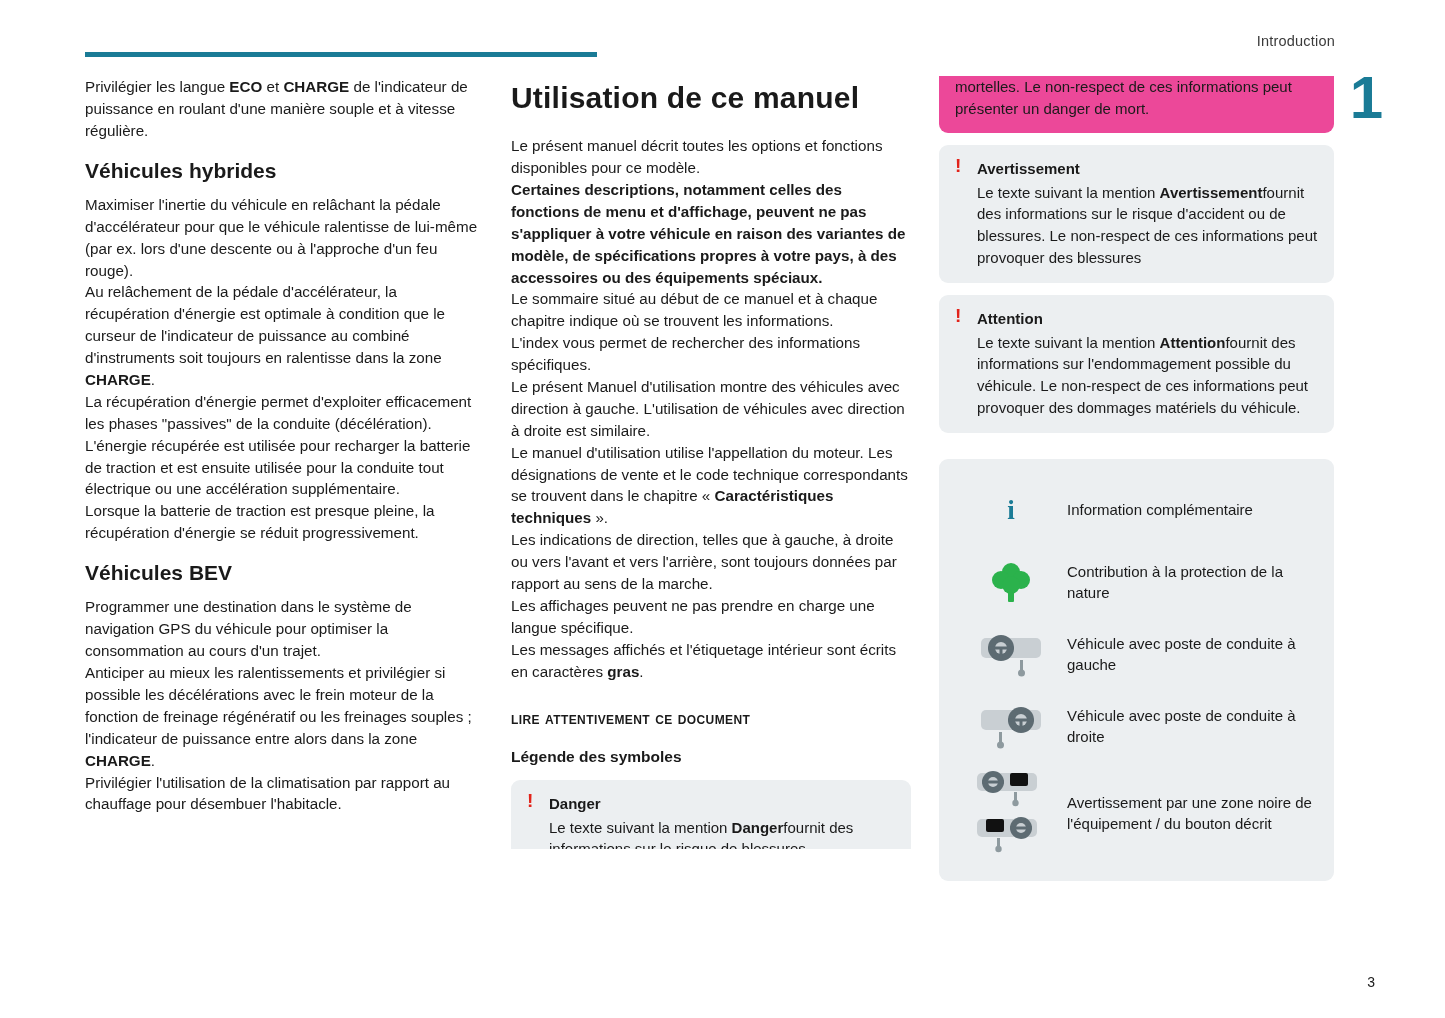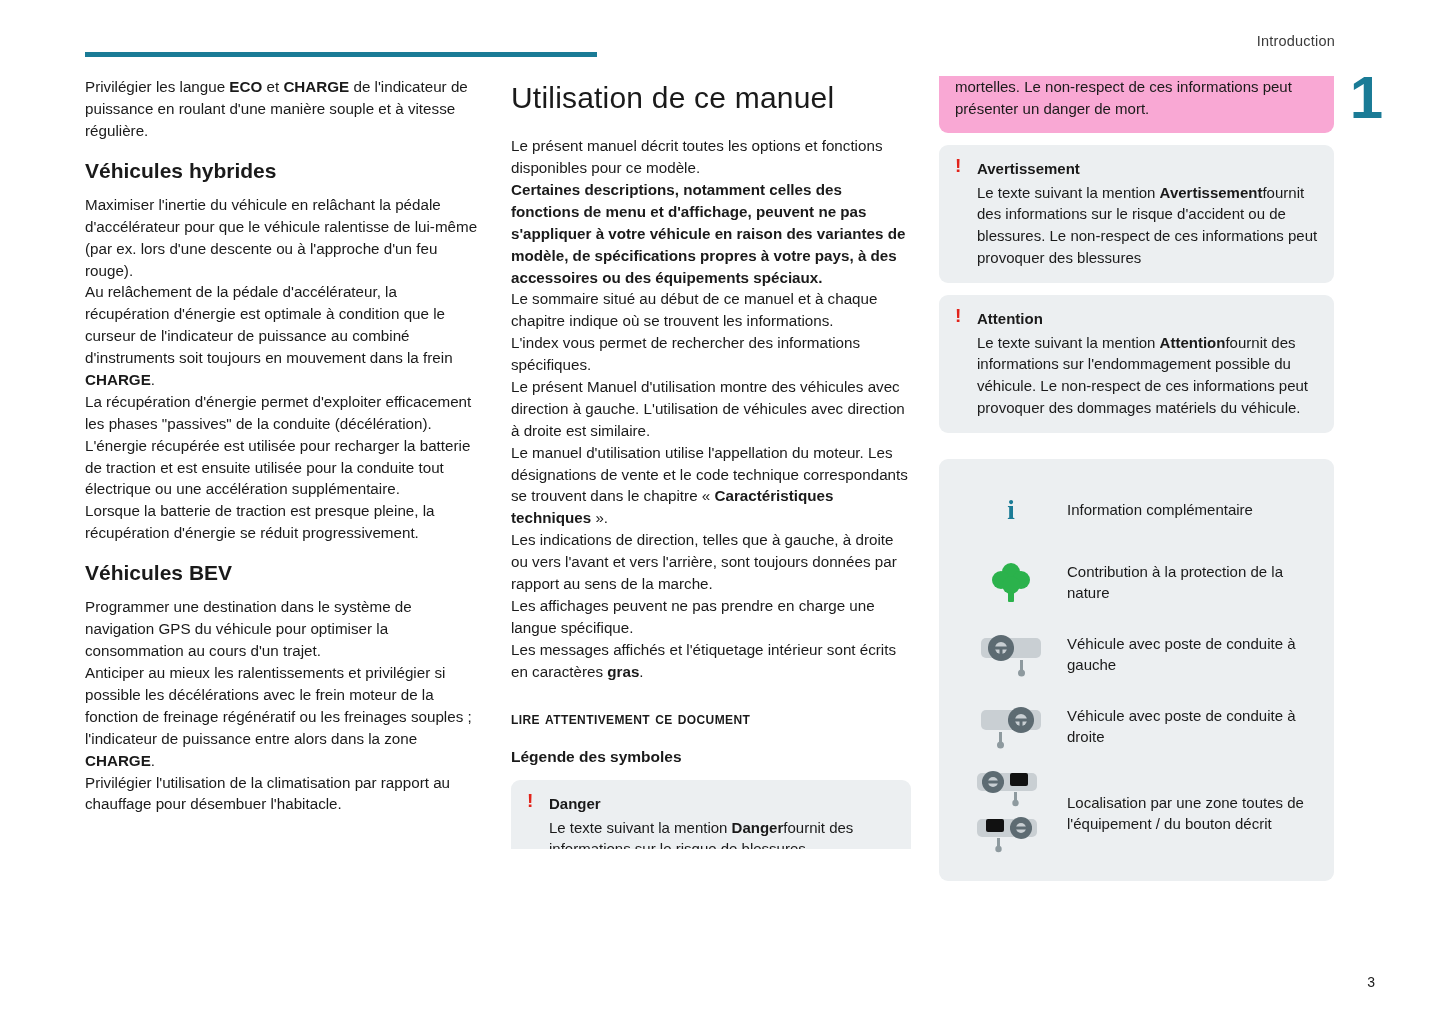--- a/index.html
+++ b/index.html
@@ -60,21 +60,21 @@
     font-size: 15.2px;
     line-height: 1.44;
   }
   .col p { margin: 0 0 0 0; }
   .col1 { left: 85px; width: 395px; }
   .col2 { left: 511px; width: 400px; }
   .col3 { left: 939px; width: 395px; }
 
   h2.section-title {
     font-size: 30px;
-    font-weight: 400;
+    font-weight: 700;
     color: #1a1a1a;
     margin: 0 0 16px 0;
     letter-spacing: .2px;
   }
   h3.sub-head {
     font-size: 21px;
     font-weight: bold;
     margin: 14px 0 8px 0;
   }
   h4.small-head {
@@ -125,21 +125,21 @@
     border-radius: 9px 9px 0 0;
     padding: 13px 16px 0 16px;
     margin-top: 12px;
     font-size: 15px;
     line-height: 1.44;
     position: relative;
     height: 56px;
     overflow: hidden;
   }
   .cut-box-top {
-    background: #f9a8d4;
+    background: #ec4899;
     border-radius: 0 0 9px 9px;
     padding: 0 15px 14px 16px;
     margin: 0 0 0 0;
     font-size: 15px;
     line-height: 1.44;
   }
 
   
   .legend-panel {
     background: #eceff1;
@@ -181,21 +181,21 @@
   <div class="header-rule"></div>
   <div class="header-title">Introduction</div>
   <div class="chapter-number">1</div>
   <div class="page-number">3</div>
 
   <div class="col col1">
     <p><span>Privilégier les langue </span><b>ECO</b><span> et </span><b>CHARGE</b><span> de l'indicateur de puissance en roulant d'une manière souple et à vitesse régulière.</span></p>
 
     <h3 class="sub-head">Véhicules hybrides</h3>
     <p>Maximiser l'inertie du véhicule en relâchant la pédale d'accélérateur pour que le véhicule ralentisse de lui-même (par ex. lors d'une descente ou à l'approche d'un feu rouge).</p>
-    <p><span>Au relâchement de la pédale d'accélérateur, la récupération d'énergie est optimale à condition que le curseur de l'indicateur de puissance au combiné d'instruments soit toujours en mouvement dans la frein </span><b>CHARGE</b><span>.</span></p>
+    <p><span>Au relâchement de la pédale d'accélérateur, la récupération d'énergie est optimale à condition que le curseur de l'indicateur de puissance au combiné d'instruments soit toujours en ralentisse dans la zone </span><b>CHARGE</b><span>.</span></p>
     <p>La récupération d'énergie permet d'exploiter efficacement les phases "passives" de la conduite (décélération).</p>
     <p>L'énergie récupérée est utilisée pour recharger la batterie de traction et est ensuite utilisée pour la conduite tout électrique ou une accélération supplémentaire.</p>
     <p>Lorsque la batterie de traction est presque pleine, la récupération d'énergie se réduit progressivement.</p>
 
     <h3 class="sub-head">Véhicules BEV</h3>
     <p>Programmer une destination dans le système de navigation GPS du véhicule pour optimiser la consommation au cours d'un trajet.</p>
     <p><span>Anticiper au mieux les ralentissements et privilégier si possible les décélérations avec le frein moteur de la fonction de freinage régénératif ou les freinages souples ; l'indicateur de puissance entre alors dans la zone </span><b>CHARGE</b><span>.</span></p>
     <p>Privilégier l'utilisation de la climatisation par rapport au chauffage pour désembuer l'habitacle.</p>
   </div>
 
@@ -312,19 +312,19 @@
 
             <rect x="12" y="52" width="60" height="18" rx="5" fill="#c9cfd3"></rect>
             <circle cx="56" cy="61" r="11" fill="#5d6b72"></circle>
             <circle cx="56" cy="61" r="5" fill="#c9cfd3"></circle>
             <rect x="45" y="59.5" width="22" height="3" fill="#5d6b72"></rect>
             <rect x="21" y="52" width="18" height="13" rx="2" fill="#111111"></rect>
             <rect x="32" y="71" width="3" height="9" fill="#8e9a9f"></rect>
             <circle cx="33.5" cy="82" r="3.2" fill="#8e9a9f"></circle>
           </svg>
         </div>
-        <div class="legend-text">Localisation par une zone toutes de l'équipement / du bouton décrit</div>
+        <div class="legend-text">Avertissement par une zone noire de l'équipement / du bouton décrit</div>
       </div>
 
     </div>
   </div>
 
 </div>
 
 </body></html>

